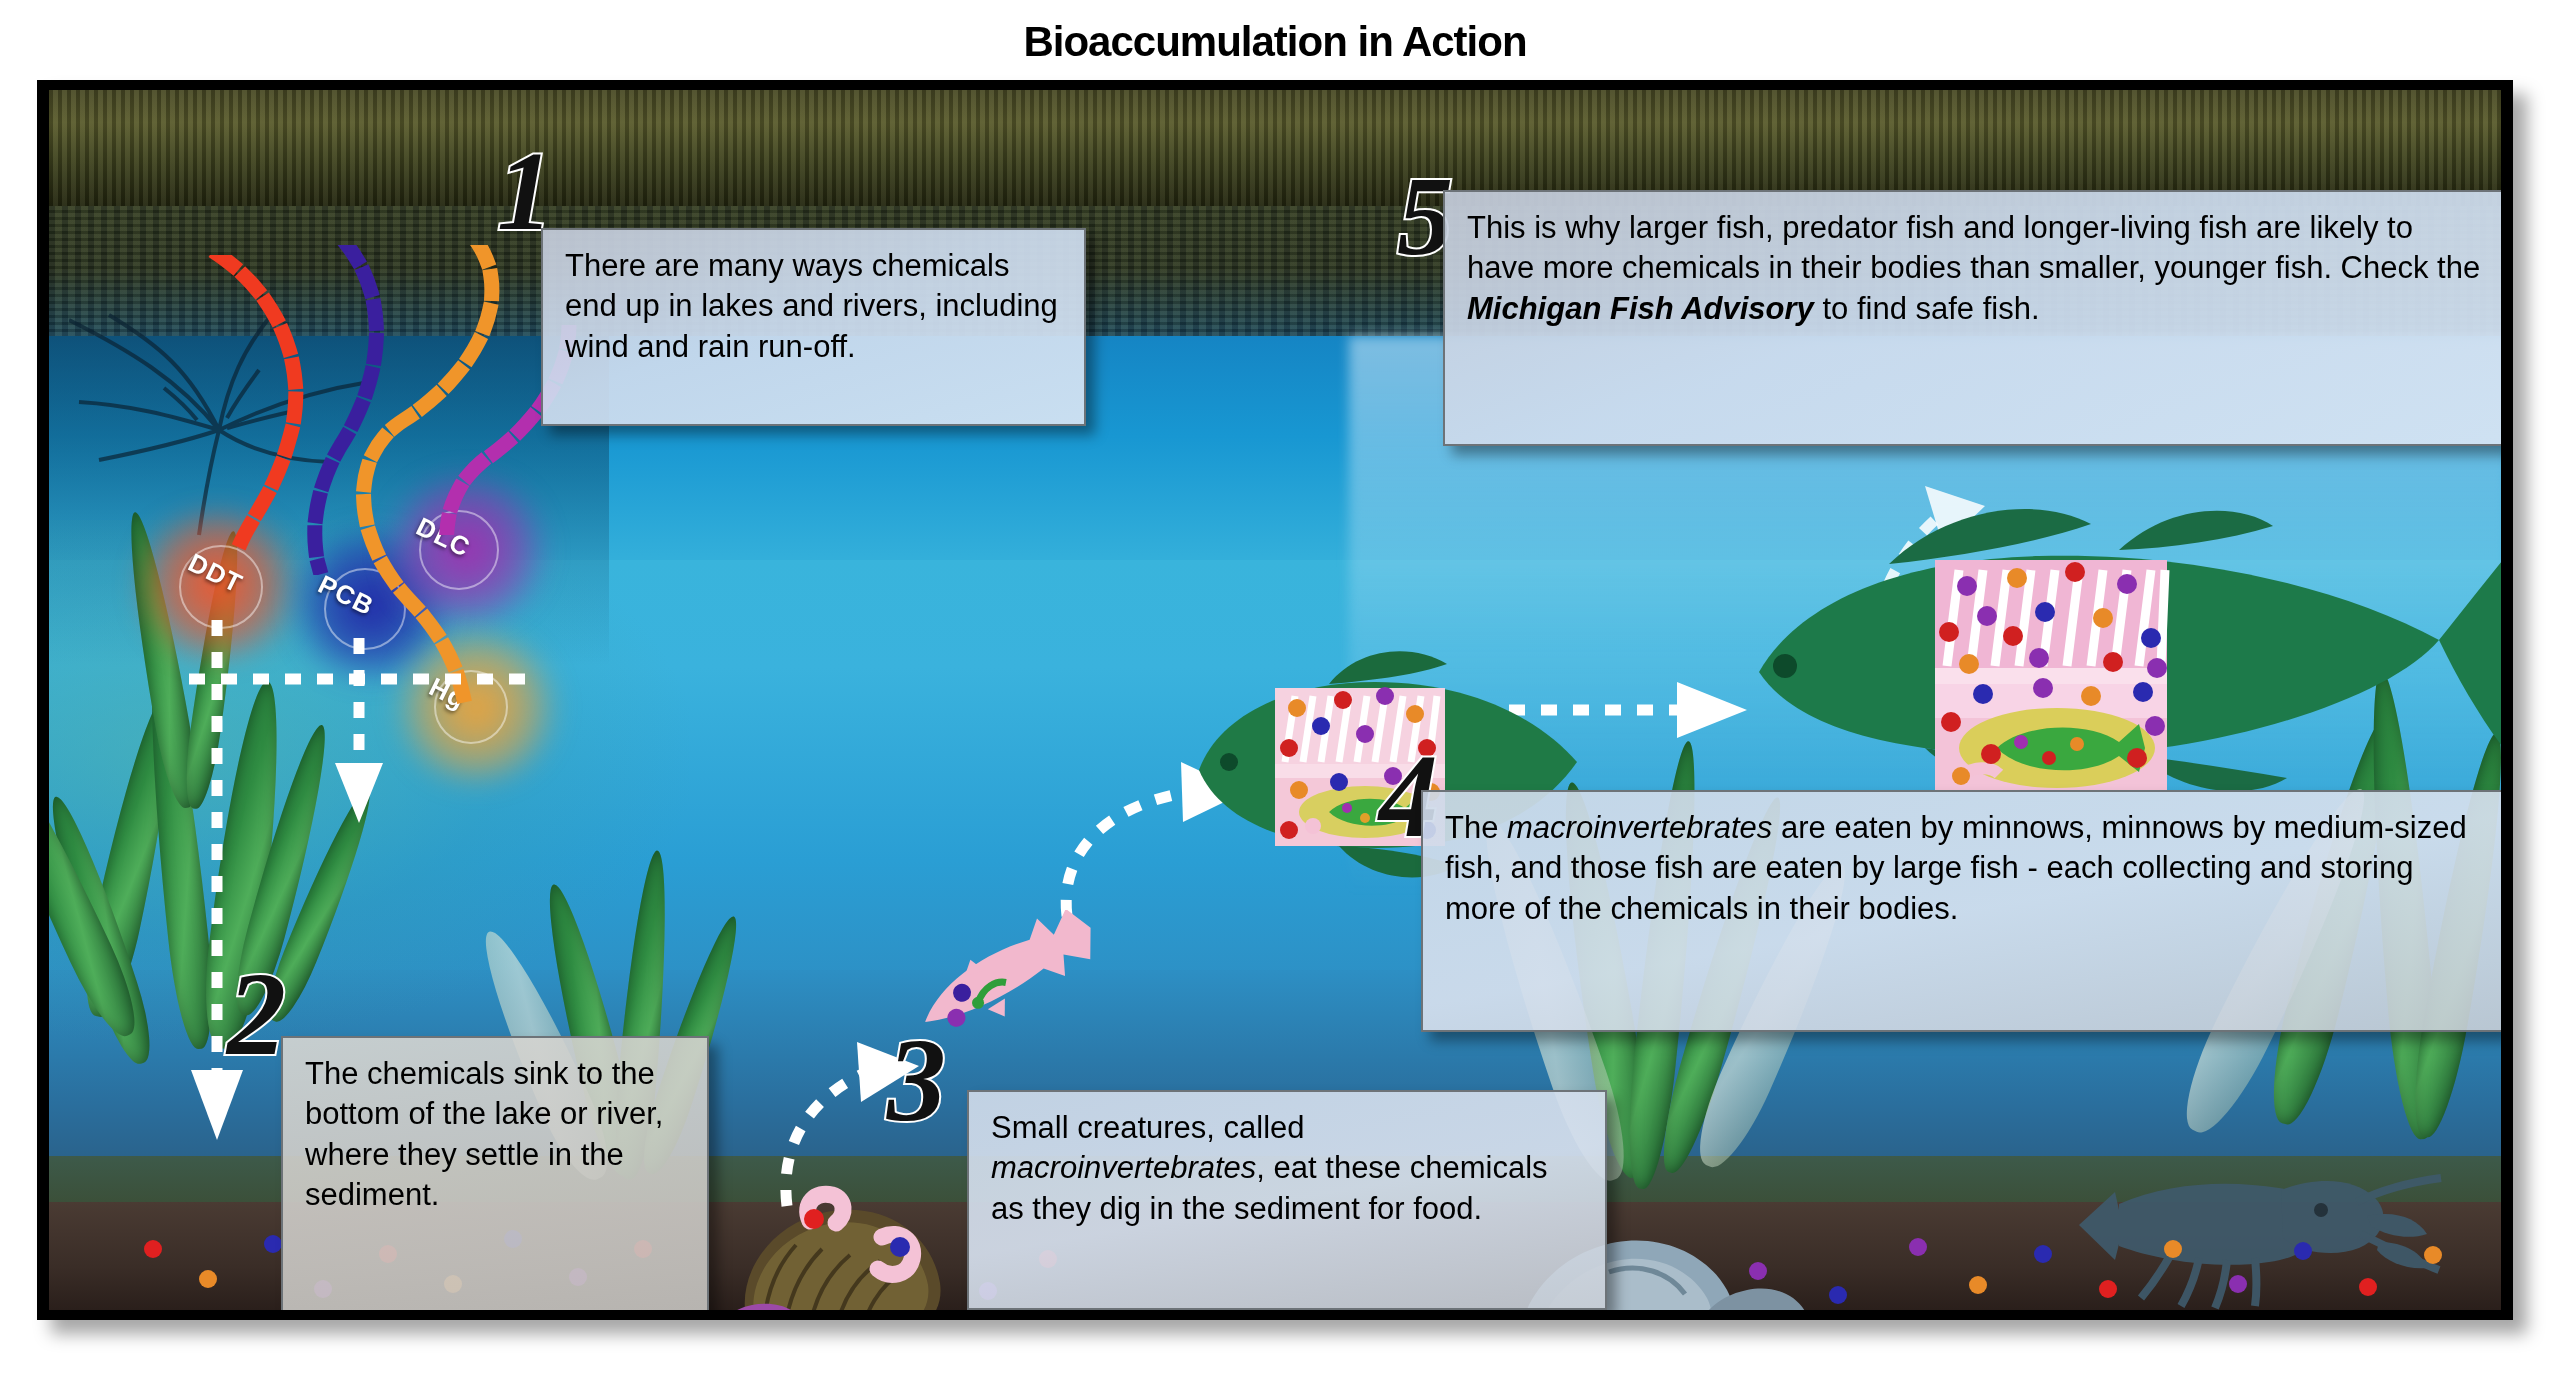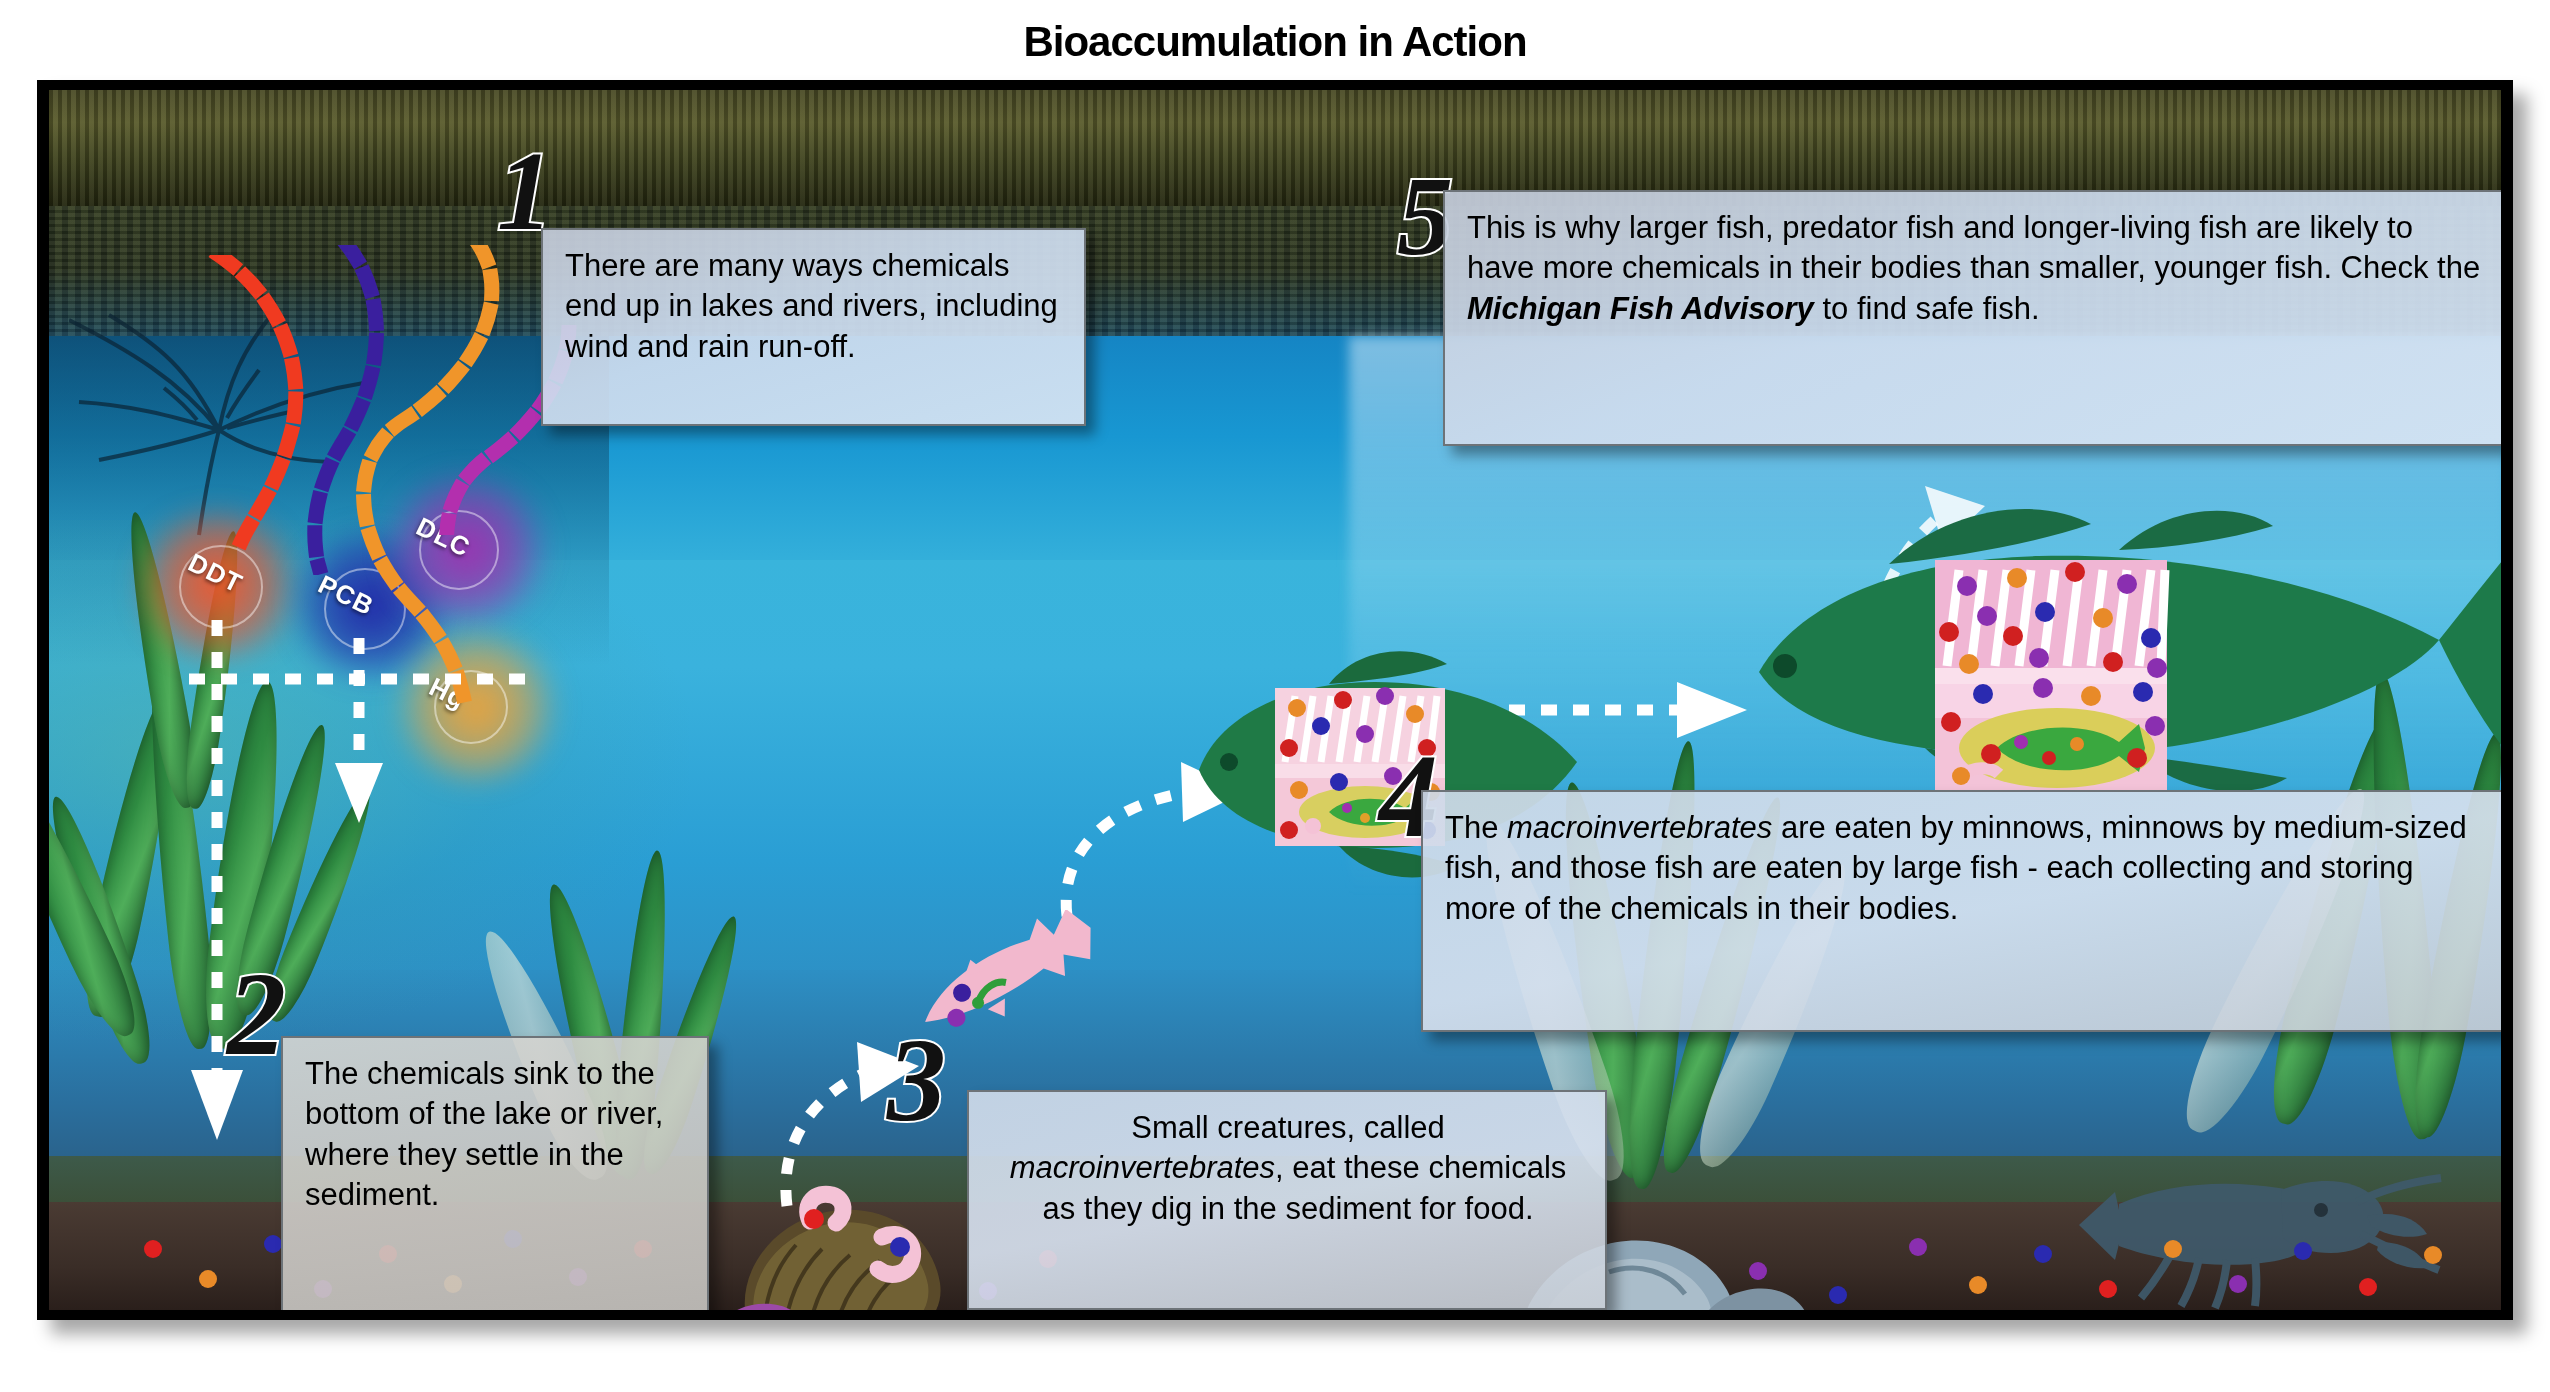--- a/index.html
+++ b/index.html
@@ -472,21 +472,21 @@
       <div class="stepnum" style="left:1348px;top:70px;font-size:112px;">5</div>
 
       <div class="callout blueish" style="left:492px;top:138px;width:545px;height:198px;">
         <span>There are many ways chemicals end up in lakes and rivers, including wind and rain run-off.</span>
       </div>
 
       <div class="callout grayish" style="left:232px;top:946px;width:428px;height:282px;">
         <span>The chemicals sink to the bottom of the lake or river, where they settle in the sediment.</span>
       </div>
 
-      <div class="callout lightblue" style="left:918px;top:1000px;width:640px;height:220px;text-align:center;">
+      <div class="callout lightblue" style="left:918px;top:1000px;width:640px;height:220px;">
         <span>Small creatures, called </span><i>macroinvertebrates</i><span>, eat these chemicals as they dig in the sediment for food.</span>
       </div>
 
       <div class="callout lightblue" style="left:1372px;top:700px;width:1082px;height:242px;">
         <span>The </span><i>macroinvertebrates</i><span> are eaten by minnows, minnows by medium-sized fish, and those fish are eaten by large fish - each collecting and storing more of the chemicals in their bodies.</span>
       </div>
 
       <div class="callout blueish" style="left:1394px;top:100px;width:1062px;height:256px;">
         <span>This is why larger fish, predator fish and longer-living fish are likely to have more chemicals in their bodies than smaller, younger fish.  Check the </span><b>Michigan Fish Advisory</b><span> to find safe fish.</span>
       </div>

